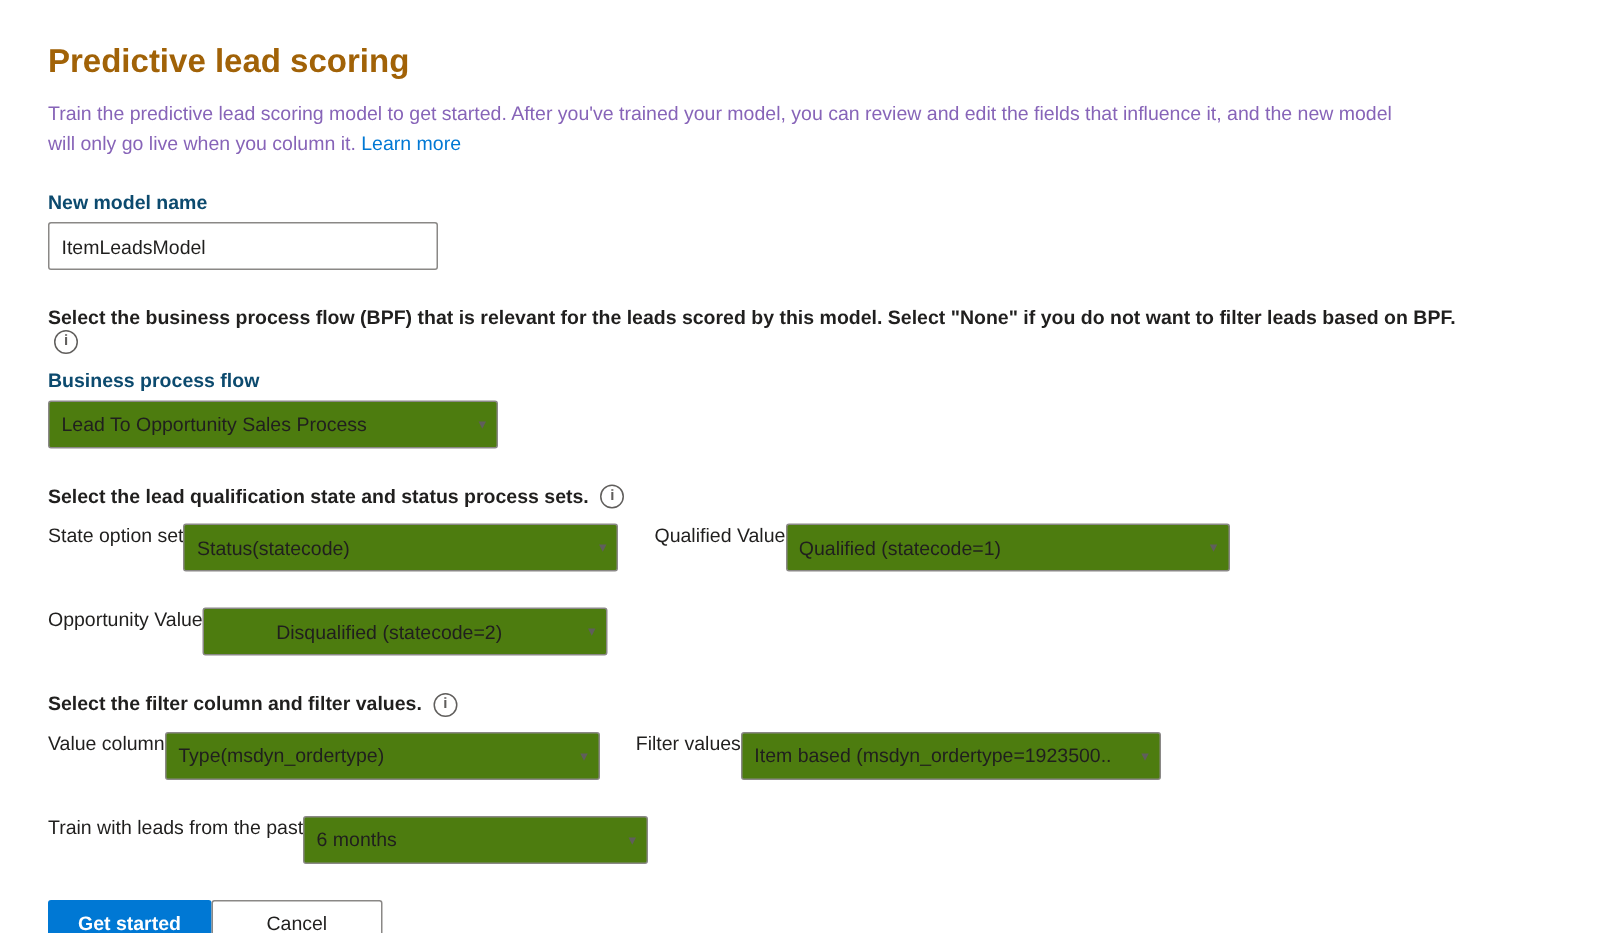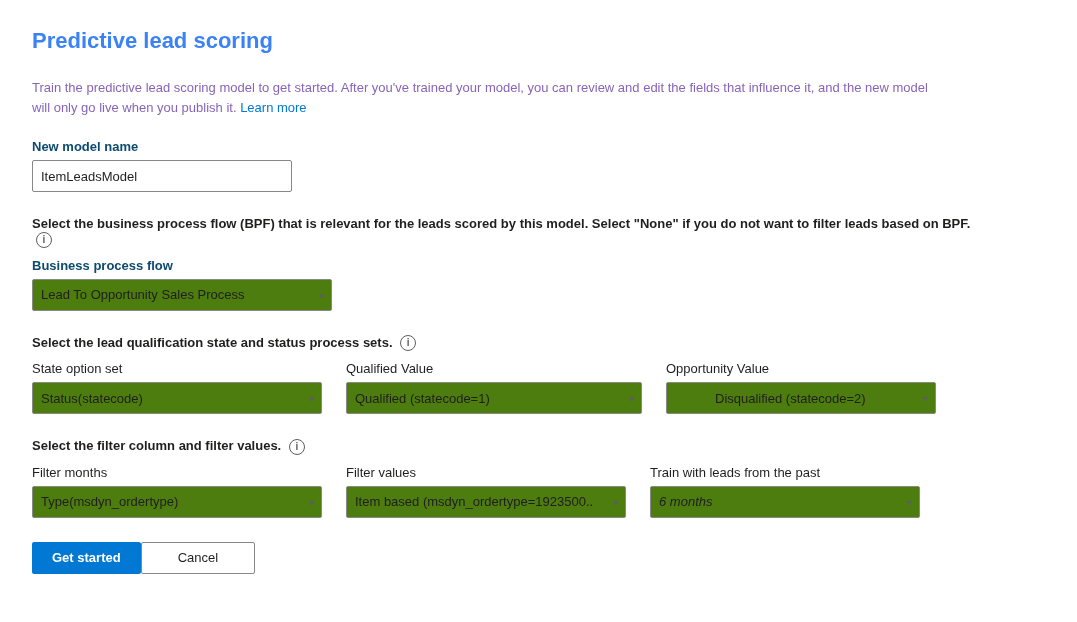--- a/index.html
+++ b/index.html
@@ -10,22 +10,22 @@
       font-size: 14px;
     }
     .page-container {
       padding: 28px 32px 32px 32px;
       max-width: 1077px;
       min-height: 622px;
     }
     .page-title {
       font-size: 22px;
       font-weight: 600;
-      color: #3b82f6;
-      margin-bottom: 24px;
+      color: #a16207;
+      margin-bottom: 12px;
     }
     .intro-text {
       color: #8764b8;
       font-size: 13px;
       line-height: 1.5;
       margin-bottom: 22px;
       max-width: 900px;
     }
     .intro-text a {
       color: #0078d4;
@@ -102,33 +102,32 @@
     .section-block {
       margin-bottom: 24px;
     }
     .three-col-row {
       display: flex;
       gap: 24px;
       flex-wrap: wrap;
     }
     .col-field {
       display: flex;
-      flex-direction: column;
     }
     .col-label {
       font-size: 13px;
       color: #201f1e;
       margin-bottom: 6px;
     }
     .state-select select { width: 290px; }
     .qualified-select select { width: 296px; }
     .disqualified-select select { width: 270px; padding-left: 48px; }
     .filter-col-select select { width: 290px; }
     .filter-val-select select { width: 280px; }
-    .train-select select { width: 270px; font-style: italic; }
+    .train-select select { width: 230px; }
     .button-row {
       display: flex;
       gap: 0;
       margin-top: 8px;
     }
     .btn-primary {
       background: #0078d4;
       color: #fff;
       border: none;
       height: 32px;
@@ -157,21 +156,21 @@
     }
   </style>
 </head>
 <body>
 
 <div class="page-container">
 
   <h1 class="page-title">Predictive lead scoring</h1>
 
   <p class="intro-text">
-    <span>Train the predictive lead scoring model to get started. After you've trained your model, you can review and edit the fields that influence it, and the new model will only go live when you publish it.</span>
+    <span>Train the predictive lead scoring model to get started. After you've trained your model, you can review and edit the fields that influence it, and the new model will only go live when you column it.</span>
     <a href="#">Learn more</a>
   </p>
 
   <div class="section-block">
     <div class="field-label">New model name</div>
     <input class="text-input" type="text" value="ItemLeadsModel" style="">
   </div>
 
   <div class="section-block">
     <div class="section-description">
@@ -229,21 +228,21 @@
 
   <div class="section-block">
     <div class="sub-section-label">
       <span>Select the filter column and filter values.</span>
       <span class="info-icon">i</span>
     </div>
     <div style="margin-bottom:8px;"></div>
     <div class="three-col-row">
 
       <div class="col-field">
-        <div class="col-label">Filter months</div>
+        <div class="col-label">Value column</div>
         <div class="select-wrapper filter-col-select">
           <select>
             <option selected="">Type(msdyn_ordertype)</option>
           </select>
           <span class="select-chevron">▾</span>
         </div>
       </div>
 
       <div class="col-field">
         <div class="col-label">Filter values</div>

